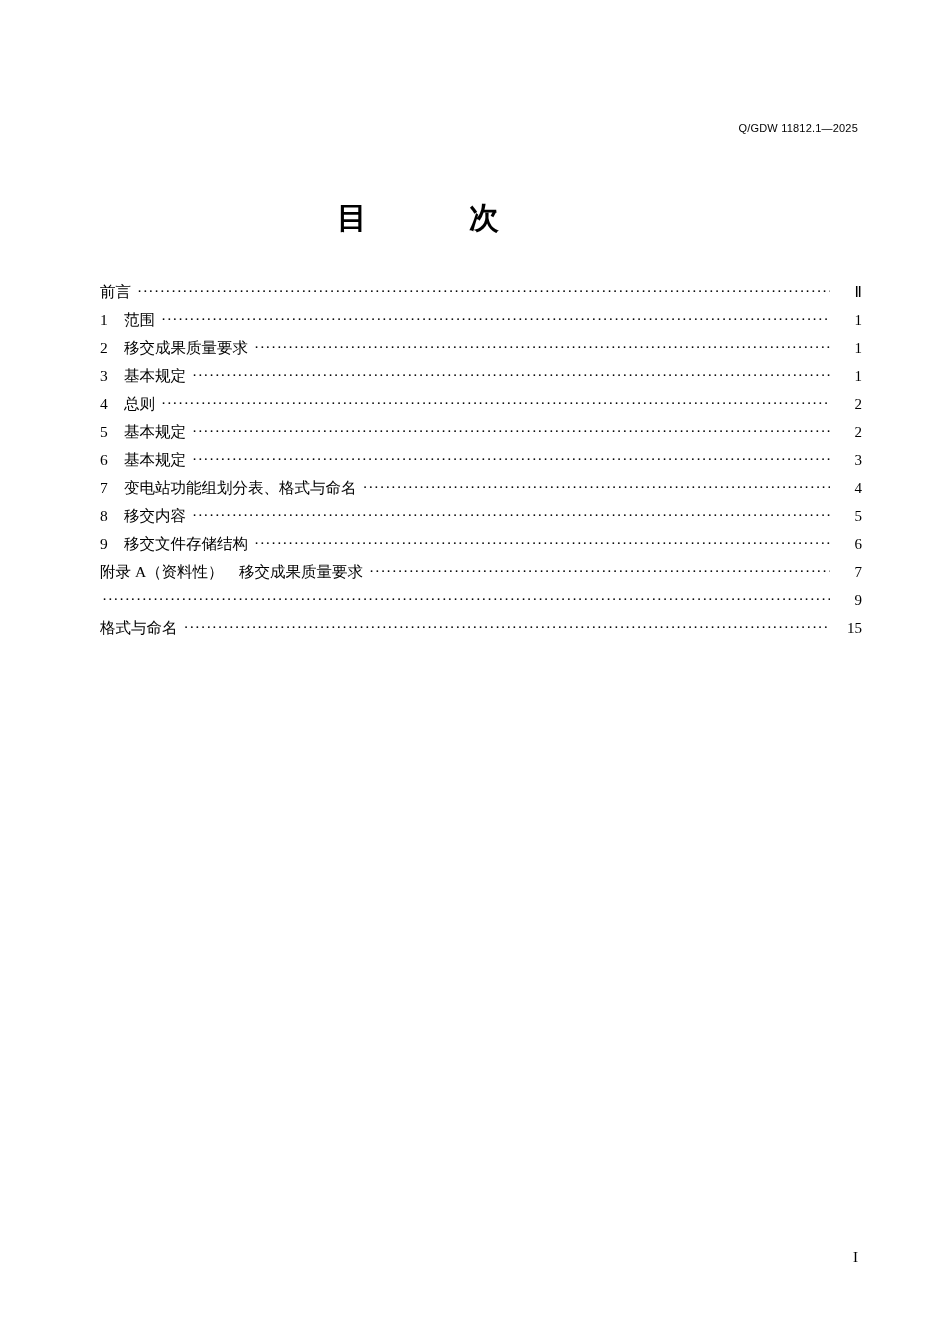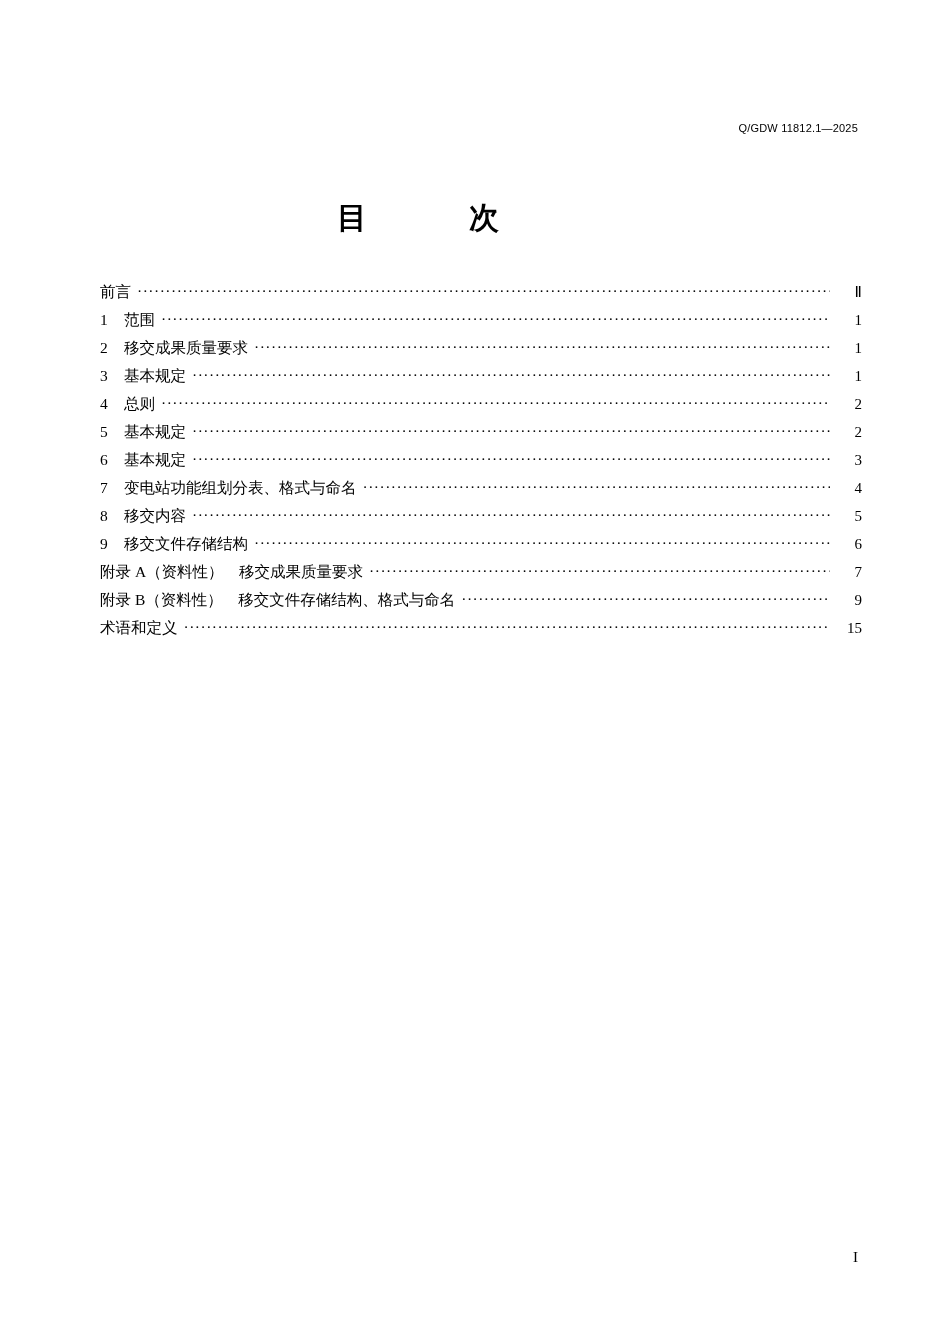--- a/index.html
+++ b/index.html
@@ -167,27 +167,26 @@
         <span class="toc-page">6</span>
       </div>
       <div class="toc-row">
         <span class="toc-num wide"></span>
         <span class="toc-label">附录 A（资料性）　移交成果质量要求</span>
         <span class="toc-leader">·······························································································································································</span>
         <span class="toc-page">7</span>
       </div>
       <div class="toc-row">
         <span class="toc-num wide"></span>
-        <span class="toc-label">附录 B（资料性）　移交文件存储结构、格式与命名</span>
         <span class="toc-leader">·······························································································································································</span>
         <span class="toc-page">9</span>
       </div>
       <div class="toc-row">
         <span class="toc-num wide"></span>
-        <span class="toc-label">术语和定义</span>
+        <span class="toc-label">格式与命名</span>
         <span class="toc-leader">·······························································································································································</span>
         <span class="toc-page">15</span>
       </div>
     </div>
 
   <div class="footer-page">I</div>
 
 </div>
 
 </body></html>

